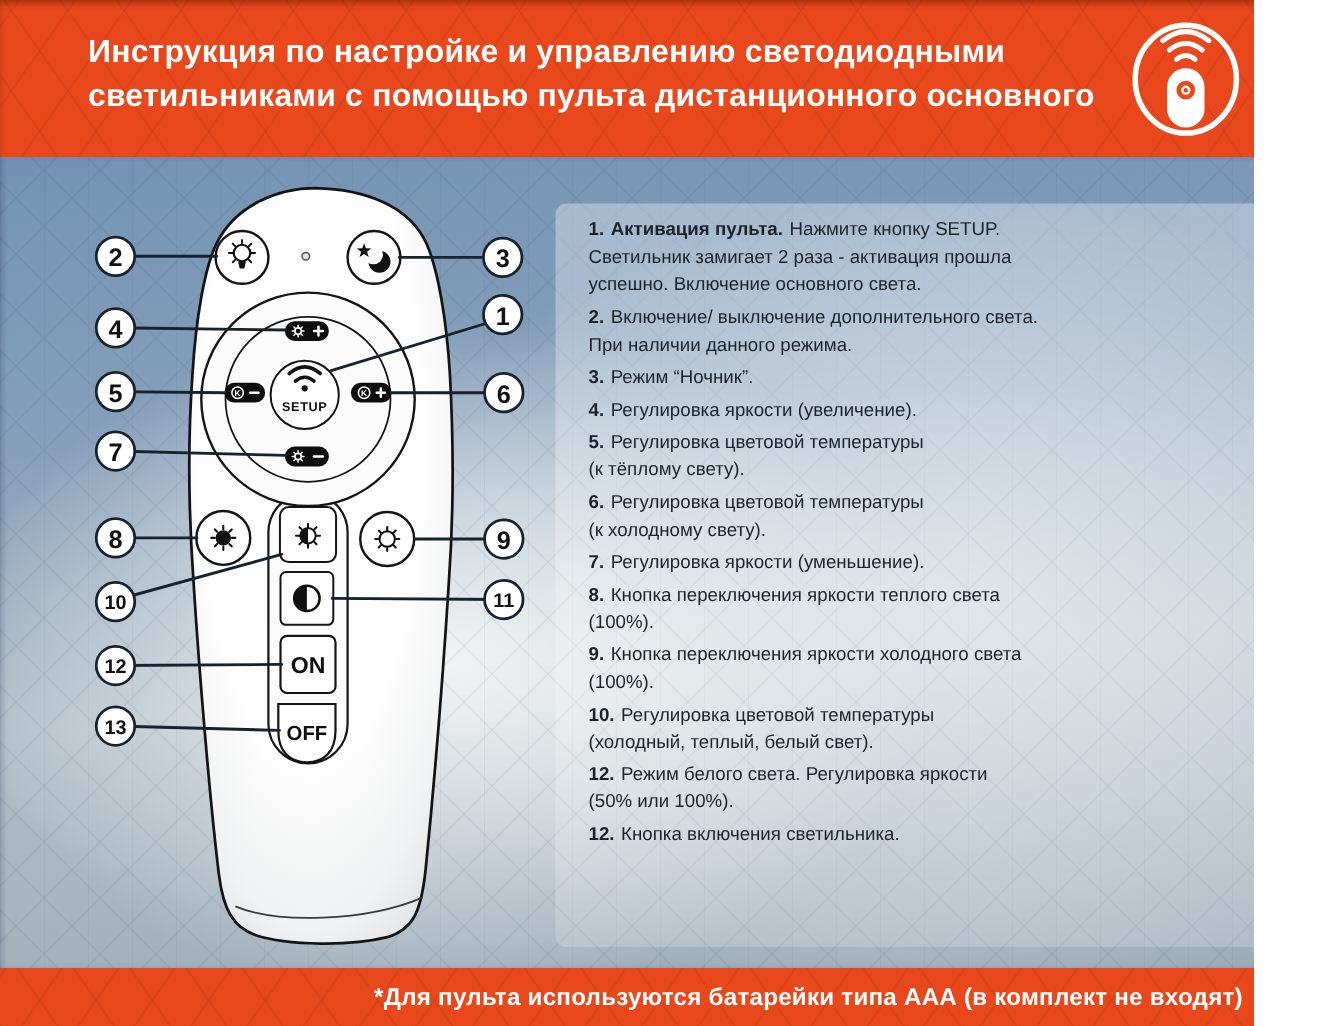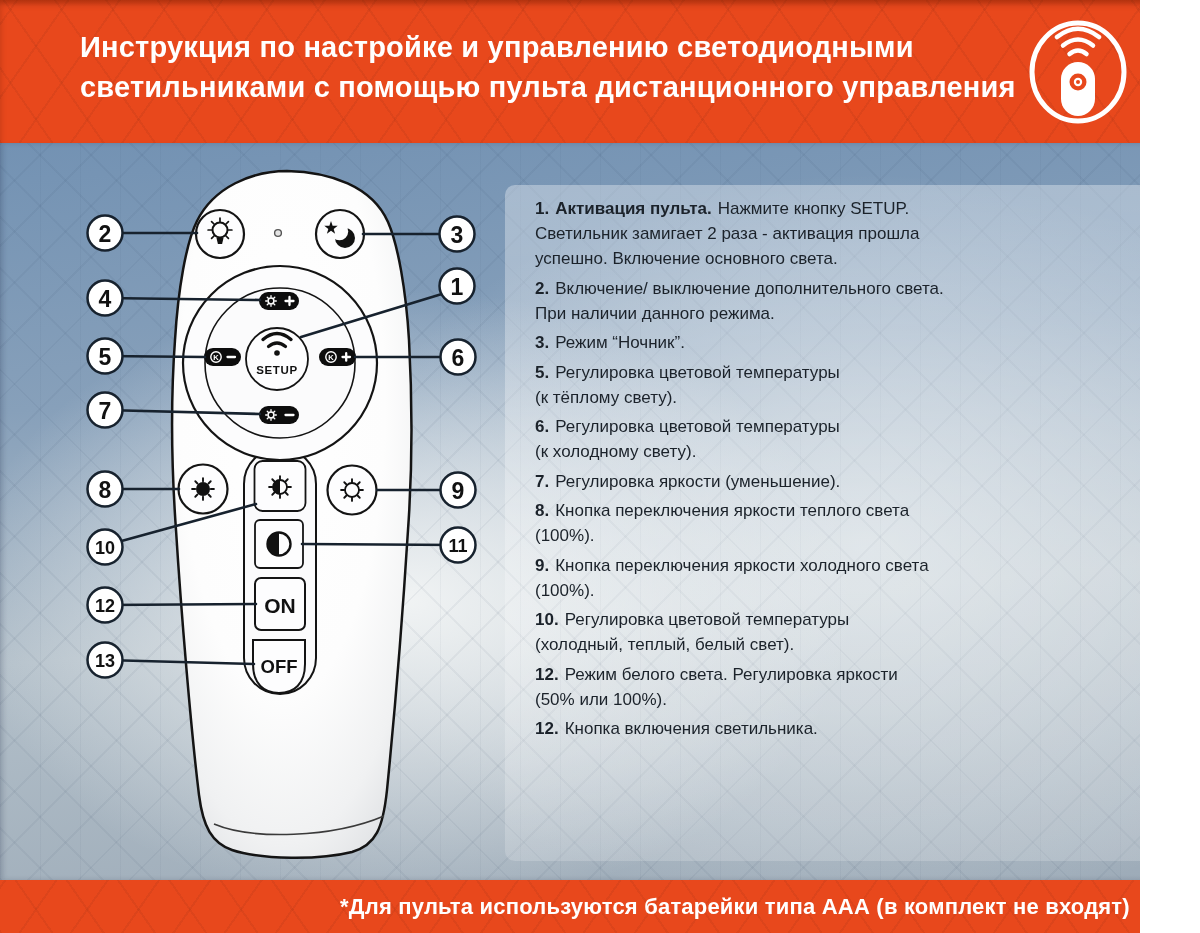--- a/index.html
+++ b/index.html
@@ -66,21 +66,21 @@
   svg text{font-family:"Liberation Sans",sans-serif;}
 </style>
 </head>
 <body>
 
 <div class="page">
 
   <div class="header">
     <div class="title">
       <div>Инструкция по настройке и управлению светодиодными</div>
-      <div>светильниками с помощью пульта дистанционного управления</div>
+      <div>светильниками с помощью пульта дистанционного основного</div>
     </div>
     <svg class="badge" width="100" height="104" viewBox="0 0 100 104">
       <ellipse cx="50" cy="52" rx="46" ry="49" fill="none" stroke="#ffffff" stroke-width="5"></ellipse>
       <g stroke-linecap="round">
         <rect x="33" y="42" width="34" height="54" rx="17" fill="#ffffff"></rect>
         <circle cx="50" cy="62" r="8.5" fill="#e8481c"></circle>
         <circle cx="50" cy="62" r="4.2" fill="#ffffff"></circle>
         <circle cx="50" cy="62" r="2" fill="#e8481c"></circle>
         <path d="M41.5 34 Q50 27 58.5 34" fill="none" stroke="#ffffff" stroke-width="4.5"></path>
         <path d="M35 25.5 Q50 13.5 65 25.5" fill="none" stroke="#ffffff" stroke-width="4.5"></path>
@@ -303,20 +303,21 @@
       </g>
     </svg>
 
     <div class="instructions">
       <p><span class="num">1.</span><span class="lead">Активация пульта.</span><span class="body-text">Нажмите кнопку SETUP.
 Светильник замигает 2 раза - активация прошла
 успешно. Включение основного света.</span></p>
       <p><span class="num">2.</span><span class="body-text">Включение/ выключение дополнительного света.
 При наличии данного режима.</span></p>
       <p><span class="num">3.</span><span class="body-text">Режим “Ночник”.</span></p>
+      <p><span class="num">4.</span><span class="body-text">Регулировка яркости (увеличение).</span></p>
       <p><span class="num">5.</span><span class="body-text">Регулировка цветовой температуры
 (к тёплому свету).</span></p>
       <p><span class="num">6.</span><span class="body-text">Регулировка цветовой температуры
 (к холодному свету).</span></p>
       <p><span class="num">7.</span><span class="body-text">Регулировка яркости (уменьшение).</span></p>
       <p><span class="num">8.</span><span class="body-text">Кнопка переключения яркости теплого света
 (100%).</span></p>
       <p><span class="num">9.</span><span class="body-text">Кнопка переключения яркости холодного света
 (100%).</span></p>
       <p><span class="num">10.</span><span class="body-text">Регулировка цветовой температуры

